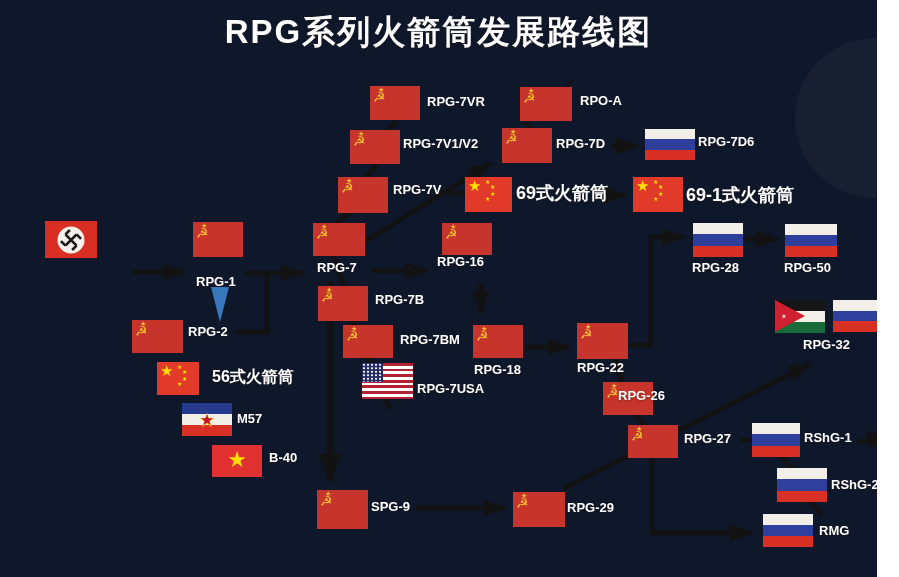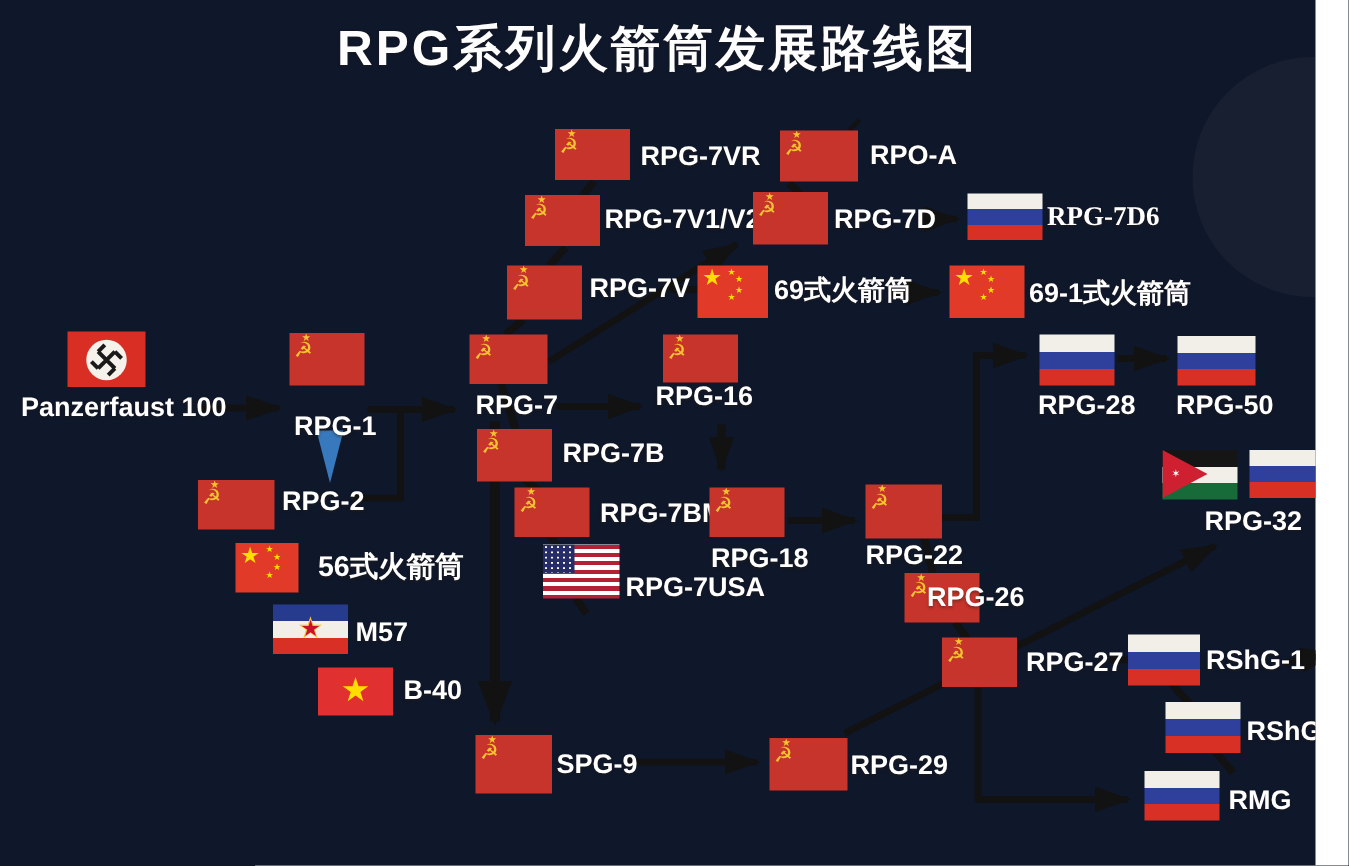--- a/index.html
+++ b/index.html
@@ -5,21 +5,21 @@
   html,body{margin:0;padding:0;}
   body{font-family:"Liberation Sans","DejaVu Sans",sans-serif;}
   #stage{position:relative;width:877px;height:577px;overflow:hidden;background:#0f172a;}
   #wires{position:absolute;left:0;top:0;z-index:1;}
   #nodes{position:absolute;left:0;top:0;width:100%;height:100%;z-index:2;}
   .title{position:absolute;top:10px;left:0;width:100%;text-align:center;z-index:2;
          font-weight:bold;font-size:33px;letter-spacing:2px;color:#FDFDFD;
          text-shadow:0 1px 2px rgba(40,30,15,.35);}
   .wm{position:absolute;left:795px;top:38px;width:160px;height:160px;border-radius:50%;
       background:rgba(255,255,255,0.035);z-index:0;}
-  .lbl{position:absolute;color:#FFFFFF;font-weight:bold;font-size:18px;line-height:1.05;
+  .lbl{position:absolute;color:#FFFFFF;font-weight:bold;font-size:13px;line-height:1.05;
        white-space:nowrap;text-shadow:0 1px 2px rgba(40,30,15,.45);}
   .flag{position:absolute;box-sizing:border-box;overflow:hidden;}
   
   .f-soviet{background:var(--soviet-red,#C7342C);}
   .f-soviet .sv-st{position:absolute;left:8px;top:0px;font-size:7px;color:#F4C430;line-height:1;}
   .f-soviet .sv-hs{position:absolute;left:3px;top:4px;font-size:14px;color:#F4C430;line-height:1;}
   
   .f-china{background:var(--china-red,#E13A28);}
   .f-china .cn-big{position:absolute;left:3px;top:1px;font-size:15px;color:#FFDE00;line-height:1;}
   .f-china .cn-s{position:absolute;font-size:6px;color:#FFDE00;line-height:1;}
@@ -102,39 +102,38 @@
       </g>
   </svg>
   <div class="title">RPG系列火箭筒发展路线图</div>
   <div id="nodes">
       <div class="flag f-nazi" style="left: 45px; top: 221px; width: 52px; height: 37px;">
         <span class="nz-circle"></span>
         <svg class="nz-sw" viewBox="0 0 24 24">
           <path d="M12 2 V22 M2 12 H22 M12 2 H20 M12 22 H4 M2 12 V4 M22 12 V20"></path>
         </svg>
       </div>
-      <div class="lbl" style="left: 14px; top: 262px;">Panzerfaust 100</div>
       <div class="flag f-soviet" style="left: 193px; top: 222px; width: 50px; height: 35px;">
         <span class="sv-st">★</span>
         <span class="sv-hs">☭</span>
       </div>
       <div class="lbl" style="left: 196px; top: 275px;">RPG-1</div>
       <div class="flag f-soviet" style="left: 132px; top: 320px; width: 51px; height: 33px;">
         <span class="sv-st">★</span>
         <span class="sv-hs">☭</span>
       </div>
       <div class="lbl" style="left: 188px; top: 325px;">RPG-2</div>
       <div class="flag f-china" style="left: 157px; top: 362px; width: 42px; height: 33px;">
         <span class="cn-big">★</span>
         <span class="cn-s s1">★</span>
         <span class="cn-s s2">★</span>
         <span class="cn-s s3">★</span>
         <span class="cn-s s4">★</span>
       </div>
-      <div class="lbl" style="left: 212px; top: 369px; font-size: 19px;">56式火箭筒</div>
+      <div class="lbl" style="left: 212px; top: 369px; font-size: 16px;">56式火箭筒</div>
       <div class="flag f-yugo" style="left: 182px; top: 403px; width: 50px; height: 33px;">
         <span class="yu-g">★</span>
         <span class="yu-r">★</span>
       </div>
       <div class="lbl" style="left: 237px; top: 412px;">M57</div>
       <div class="flag f-vietnam" style="left: 212px; top: 445px; width: 50px; height: 32px;">
         <span class="vn">★</span>
       </div>
       <div class="lbl" style="left: 269px; top: 451px;">B-40</div>
       <div class="flag f-soviet" style="left: 313px; top: 223px; width: 52px; height: 33px;">
@@ -161,21 +160,21 @@
         <span class="sv-st">★</span>
         <span class="sv-hs">☭</span>
       </div>
       <div class="lbl" style="left: 580px; top: 94px;">RPO-A</div>
       <div class="flag f-soviet" style="left: 502px; top: 128px; width: 50px; height: 35px;">
         <span class="sv-st">★</span>
         <span class="sv-hs">☭</span>
       </div>
       <div class="lbl" style="left: 556px; top: 137px;">RPG-7D</div>
       <div class="flag f-russia" style="left: 645px; top: 129px; width: 50px; height: 31px;"></div>
-      <div class="lbl" style="left: 698px; top: 135px; font-family: Liberation Serif, serif;">RPG-7D6</div>
+      <div class="lbl" style="left: 698px; top: 135px;">RPG-7D6</div>
       <div class="flag f-china" style="left: 465px; top: 177px; width: 47px; height: 35px;">
         <span class="cn-big">★</span>
         <span class="cn-s s1">★</span>
         <span class="cn-s s2">★</span>
         <span class="cn-s s3">★</span>
         <span class="cn-s s4">★</span>
       </div>
       <div class="lbl" style="left: 516px; top: 184px; font-size: 18px;">69式火箭筒</div>
       <div class="flag f-china" style="left: 633px; top: 177px; width: 50px; height: 35px;">
         <span class="cn-big">★</span>

